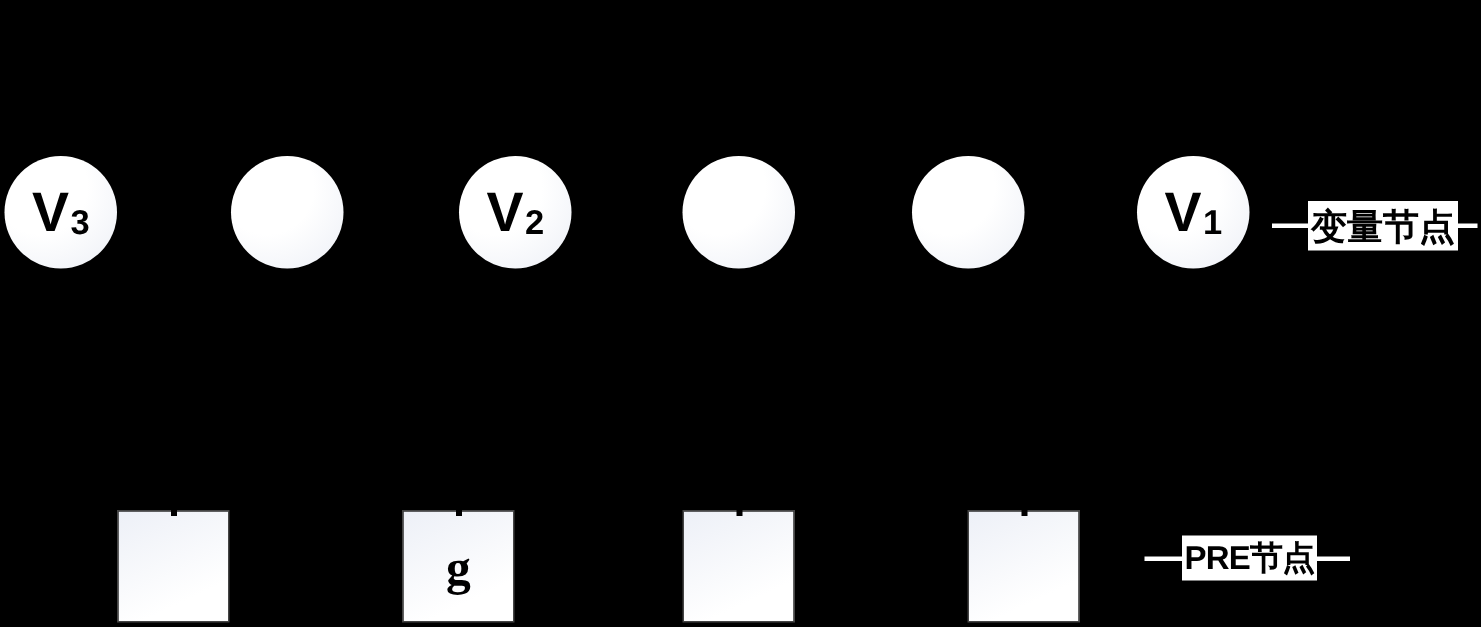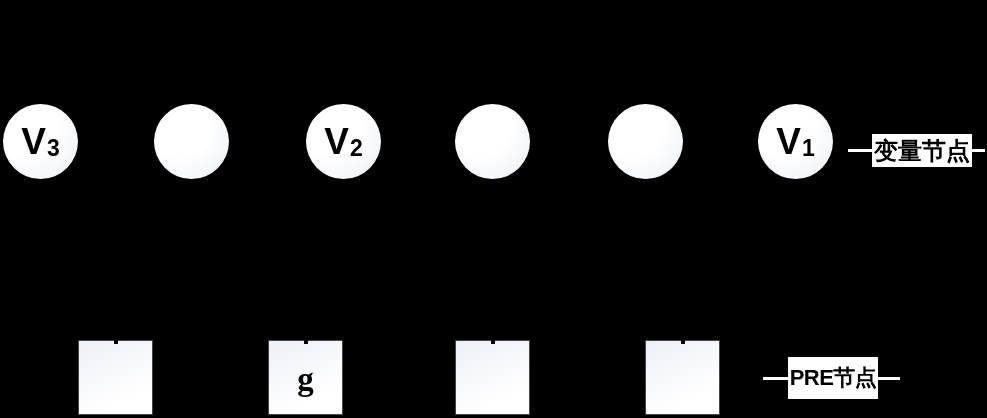--- a/index.html
+++ b/index.html
@@ -78,21 +78,21 @@
     font-weight:700;
     display:flex;align-items:center;justify-content:center;
     white-space:nowrap;
   }
   .legend-var{left:848px;top:134px;}
   .legend-var .dash-l{width:24px;}
   .legend-var .tag{width:100px;height:33px;font-size:24px;}
   .legend-var .dash-r{width:13px;}
   .legend-pre{left:763px;top:357px;}
   .legend-pre .dash-l{width:25px;}
-  .legend-pre .tag{width:90px;height:42px;font-size:22px;letter-spacing:-0.5px;}
+  .legend-pre .tag{width:90px;height:30px;font-size:22px;letter-spacing:-0.5px;}
   .legend-pre .dash-r{width:22px;}
 </style>
 </head>
 <body>
 
 <div class="stage">
 
   <div class="circle c0">
     <span class="vlabel">
         <span>V</span>

